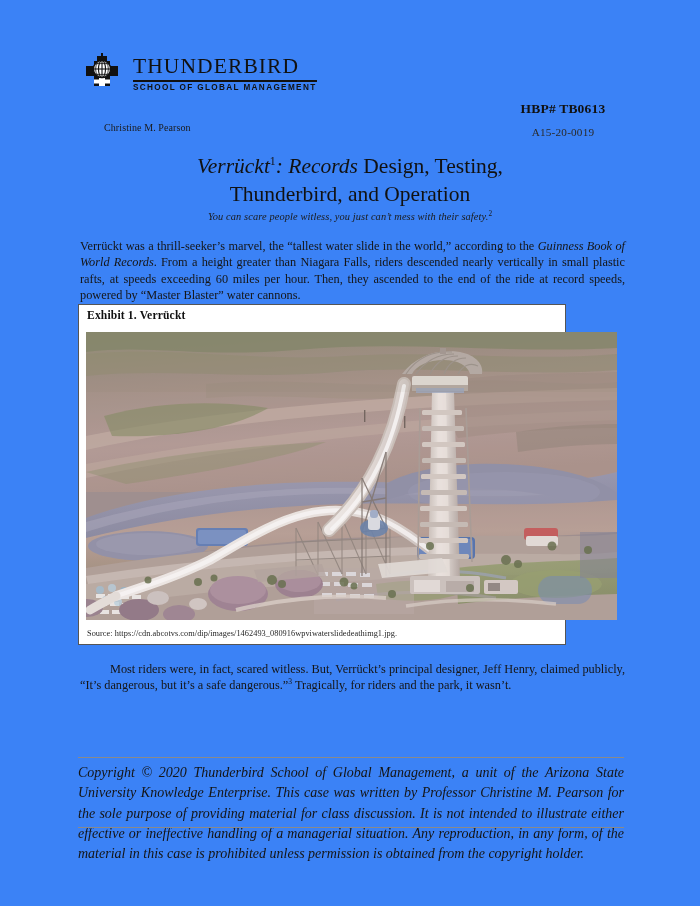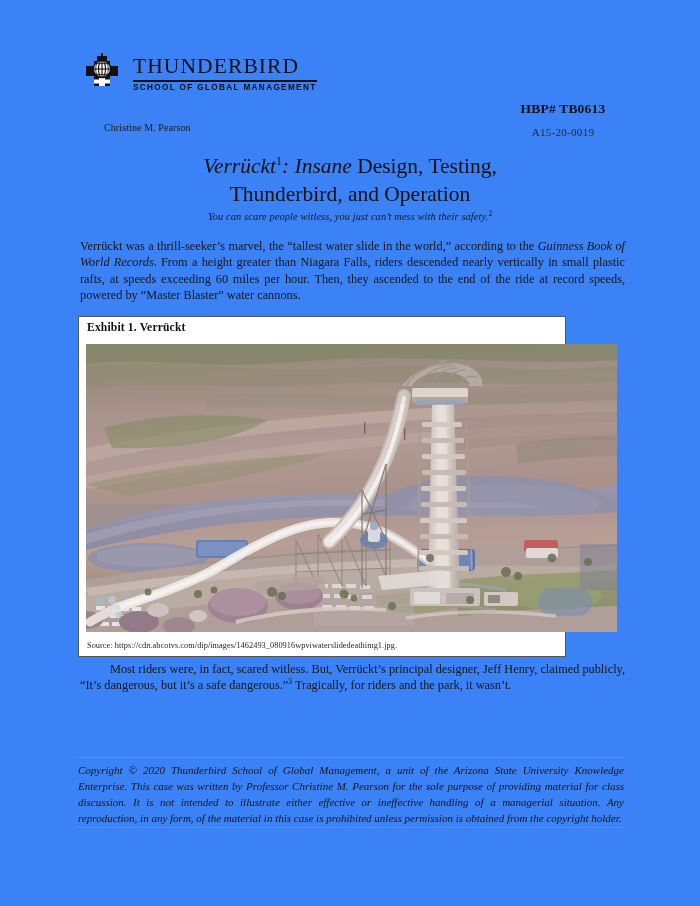--- a/index.html
+++ b/index.html
@@ -159,21 +159,20 @@
   
   .exhibit {
     position: absolute;
     left: 78px;
     top: 304px;
     width: 488px;
     height: 341px;
     border: 1.2px solid #555;
     box-sizing: border-box;
     background: #fff;
-    margin-top: 12px;
   }
   .exhibit-label {
     position: absolute;
     left: 8px;
     top: 4px;
     font-size: 11.6px;
     font-weight: 700;
     color: #111;
     letter-spacing: 0.15px;
   }
@@ -211,21 +210,21 @@
   }
   #footer-rule-top { top: 757px; }
   #footer-rule-bottom { top: 827px; }
 
   .copyright {
     position: absolute;
     left: 78px;
     top: 763px;
     width: 546px;
     font-style: italic;
-    font-size: 11px;
+    font-size: 14px;
     line-height: 1.45;
     text-align: justify;
     color: #141414;
   }
 </style>
 </head>
 <body>
 
 <div class="page">
 
@@ -262,21 +261,21 @@
 
     <div class="hbp-block">
       <div class="hbp-number">HBP# TB0613</div>
       <div class="doc-code">A15-20-0019</div>
     </div>
   </div>
 
   <div class="author">Christine M. Pearson</div>
 
   <div class="title">
-    <span class="it">Verrückt</span><sup>1</sup><span class="it">: </span><span class="it">Insane</span><span> Design, Testing,</span><br>
+    <span class="it">Verrückt</span><sup>1</sup><span class="it">: </span><span class="it">Records</span><span> Design, Testing,</span><br>
     <span>Thunderbird, and Operation</span>
   </div>
 
   <div class="subtitle">
     <span>You can scare people witless, you just can’t mess with their safety.</span><sup>2</sup>
   </div>
 
   <div class="para" id="para-intro">
     <span>Verrückt was a thrill-seeker’s marvel, the “tallest water slide in the world,” according to the </span><span class="it">Guinness Book of World Records</span><span>. From a height greater than Niagara Falls, riders descended nearly vertically in small plastic rafts, at speeds exceeding 60 miles per hour. Then, they ascended to the end of the ride at record speeds, powered by “Master Blaster” water cannons.</span>
   </div>

